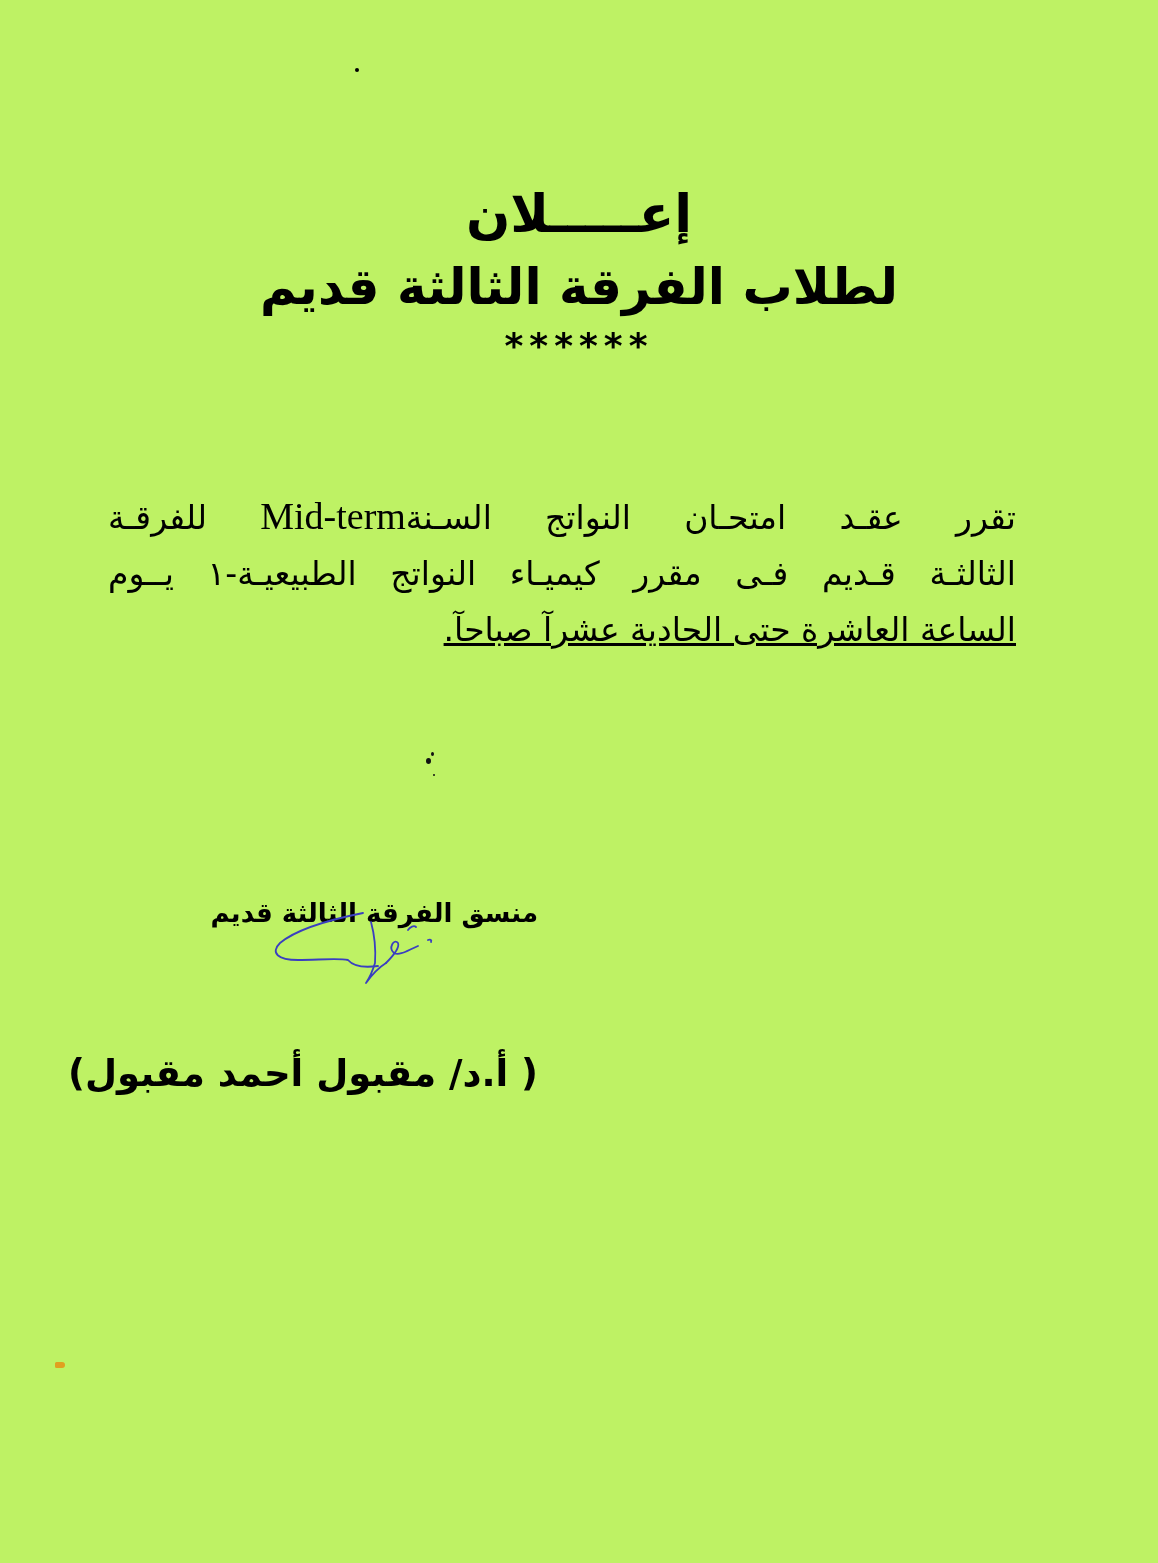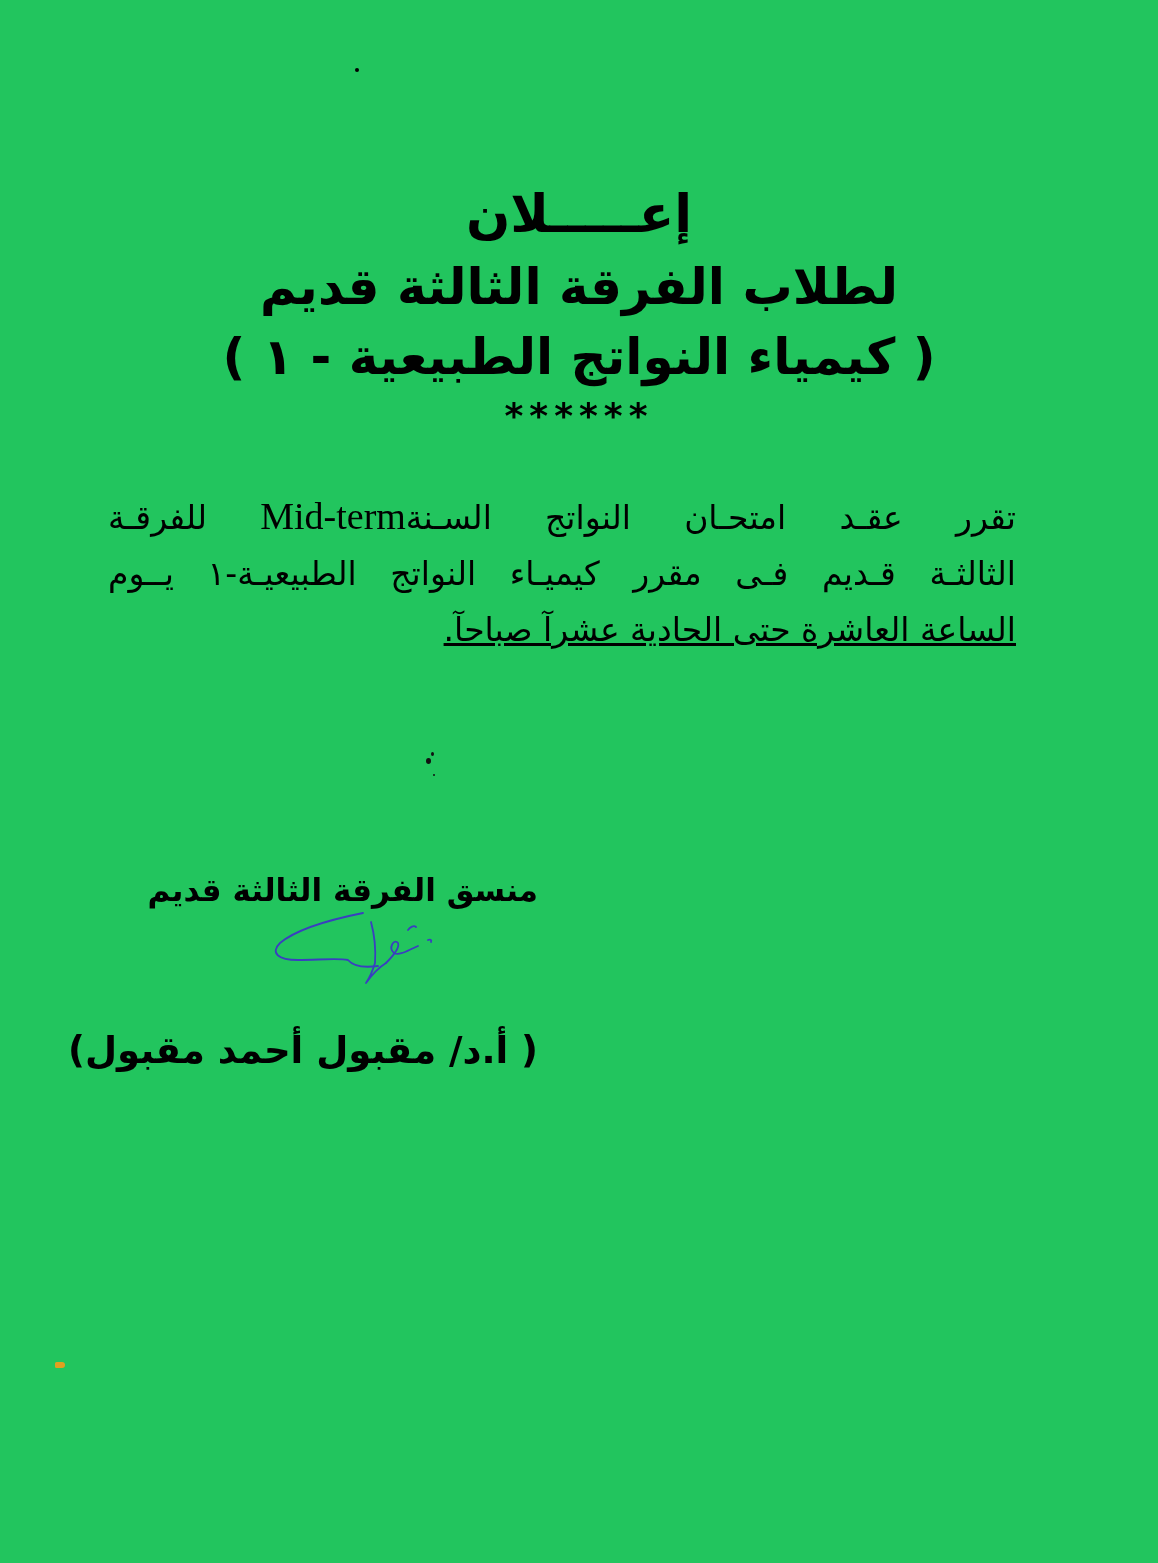--- a/index.html
+++ b/index.html
@@ -11,21 +11,21 @@
       width: 1158px;
       height: 1563px;
       position: relative;
       overflow: hidden;
       font-family: "DejaVu Sans", sans-serif;
       color: #000000;
     }
     .page {
       position: absolute;
       inset: 0;
-      background: #22c55e;
+      background: #bef264;
     }
     .speck {
       position: absolute;
       background: #000;
       border-radius: 50%;
     }
     .header-block {
       position: absolute;
       left: 0;
       right: 0;
@@ -97,23 +97,24 @@
       position: absolute;
       left: 108px;
       top: 866px;
       width: 430px;
       direction: rtl;
       text-align: right;
     }
     .sig-role {
       font-family: "DejaVu Sans", sans-serif;
       font-weight: bold;
-      font-size: 31px;
+      font-size: 26px;
       line-height: 48px;
       white-space: nowrap;
+      margin-top: 23px;
     }
     .sig-name {
       font-family: "DejaVu Sans", sans-serif;
       font-weight: bold;
       font-size: 37px;
       line-height: 50px;
       white-space: nowrap;
       margin-top: 112px;
     }
     .signature-scribble {
@@ -135,21 +136,20 @@
 </head>
 <body>
 
 <div class="page">
 
   <span class="speck" style="left:355px; top:68px; width:4px; height:4px;"></span>
 
   <div class="header-block">
     <div class="title-line title-main">إعـــــلان</div>
     <div class="title-line">لطلاب الفرقة الثالثة قديم</div>
-    <div class="title-line">( كيمياء النواتج الطبيعية - ١ )</div>
     <div class="title-stars">******</div>
   </div>
 
   <div class="body-text">
     <span class="body-line"><span>تقرر عقـد امتحـان النواتج السـنة</span><span class="latin" dir="ltr">Mid-term</span><span>  للفرقـة</span></span>
     <span class="body-line">الثالثـة قـديم فـى مقرر كيميـاء النواتج الطبيعيـة-١ يــوم</span>
     <span class="body-line last">الساعة العاشرة  حتى الحادية عشرآ صباحآ.</span>
   </div>
 
   <div class="colon-mark">

